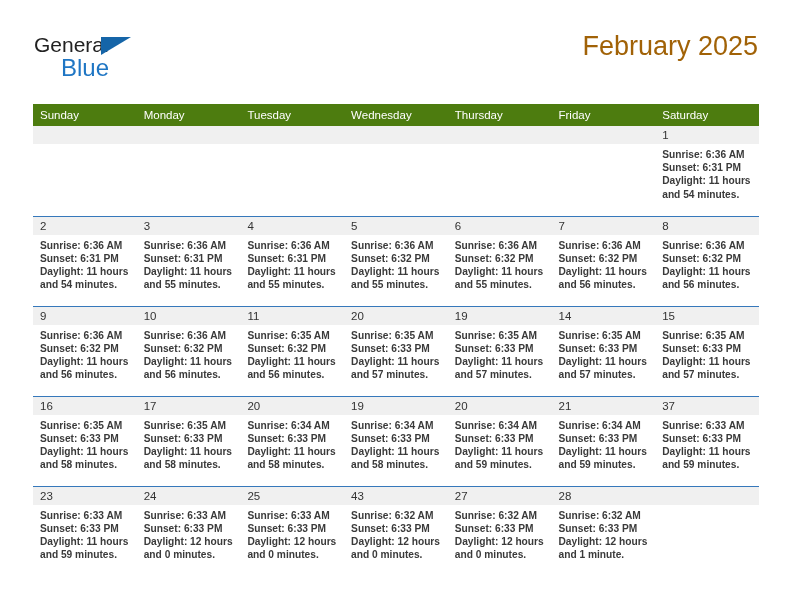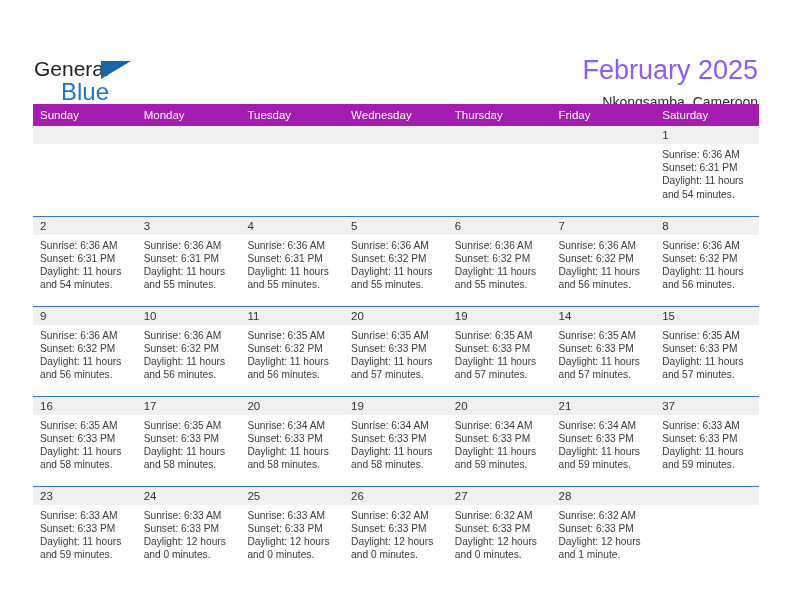--- a/index.html
+++ b/index.html
@@ -22,21 +22,20 @@
   
   .header {
     position: absolute;
     left: 34px;
     top: 30px;
     right: 34px;
     height: 66px;
     display: flex;
     align-items: flex-start;
     justify-content: space-between;
-    margin-top: 24px;
   }
   .brand {
     position: relative;
     width: 130px;
     height: 52px;
     padding-top: 4px;
   }
   .brand-row1 {
     font-size: 21px;
     color: #222222;
@@ -60,21 +59,21 @@
     line-height: 22px;
     margin-left: 27px;
     margin-top: 1px;
   }
   .titleblock {
     text-align: right;
     padding-top: 0px;
   }
   .cal-title {
     font-size: 27px;
-    color: #8b5cf6;
+    color: #a16207;
     line-height: 32px;
     font-weight: normal;
     margin: 0;
     white-space: nowrap;
   }
   .cal-subtitle {
     font-size: 14px;
     color: #2b2b2b;
     line-height: 20px;
     margin: 6px 0 0 0;
@@ -84,21 +83,21 @@
   
   .calendar {
     position: absolute;
     left: 33px;
     top: 104px;
     width: 726px;
     border-collapse: collapse;
     table-layout: fixed;
   }
   .calendar th {
-    background: #a21caf;
+    background: #4d7c0f;
     color: #ffffff;
     font-size: 11.5px;
     font-weight: normal;
     text-align: left;
     padding: 5px 0 5px 7px;
     height: 22px;
     border: none;
   }
   .calendar td {
     vertical-align: top;
@@ -125,39 +124,39 @@
     white-space: nowrap;
     overflow: hidden;
   }
   .daycell.empty .daynum-band { color: transparent; }
 
   .lines {
     padding: 4px 5px 0 7px;
     font-size: 10.2px;
     line-height: 13.2px;
     color: #3a3a3a;
+    font-weight: bold;
   }
   .lines div { white-space: nowrap; }
 </style>
 </head>
 <body>
 
 <div class="page">
 
   <div class="header">
 
     <div class="brand">
       <div class="brand-row1">General</div>
       <div class="brand-tri"></div>
       <div class="brand-row2">Blue</div>
     </div>
 
     <div class="titleblock">
       <h1 class="cal-title">February 2025</h1>
-      <p class="cal-subtitle">Nkongsamba, Cameroon</p>
     </div>
 
   </div>
 
   <table class="calendar">
     <thead>
       <tr id="weekday-row">
           <th>Sunday</th>
           <th>Monday</th>
           <th>Tuesday</th>
@@ -477,21 +476,21 @@
               <div class="lines">
                 <div>Sunrise: 6:33 AM</div>
                 <div>Sunset: 6:33 PM</div>
                 <div>Daylight: 12 hours</div>
                 <div>and 0 minutes.</div>
               </div>
             </div>
           </td>
           <td>
             <div class="daycell">
-              <div class="daynum-band">26</div>
+              <div class="daynum-band">43</div>
               <div class="lines">
                 <div>Sunrise: 6:32 AM</div>
                 <div>Sunset: 6:33 PM</div>
                 <div>Daylight: 12 hours</div>
                 <div>and 0 minutes.</div>
               </div>
             </div>
           </td>
           <td>
             <div class="daycell">

